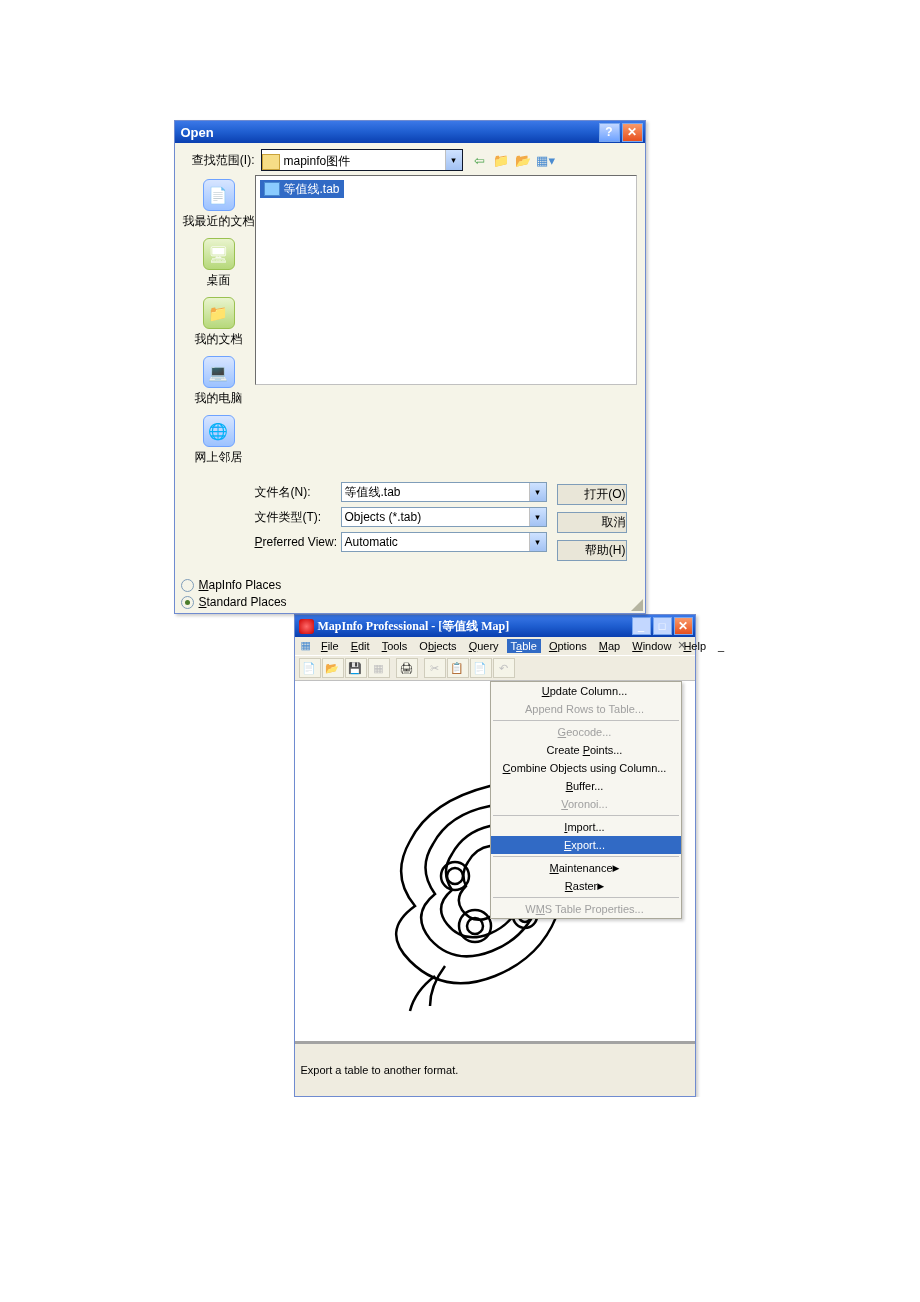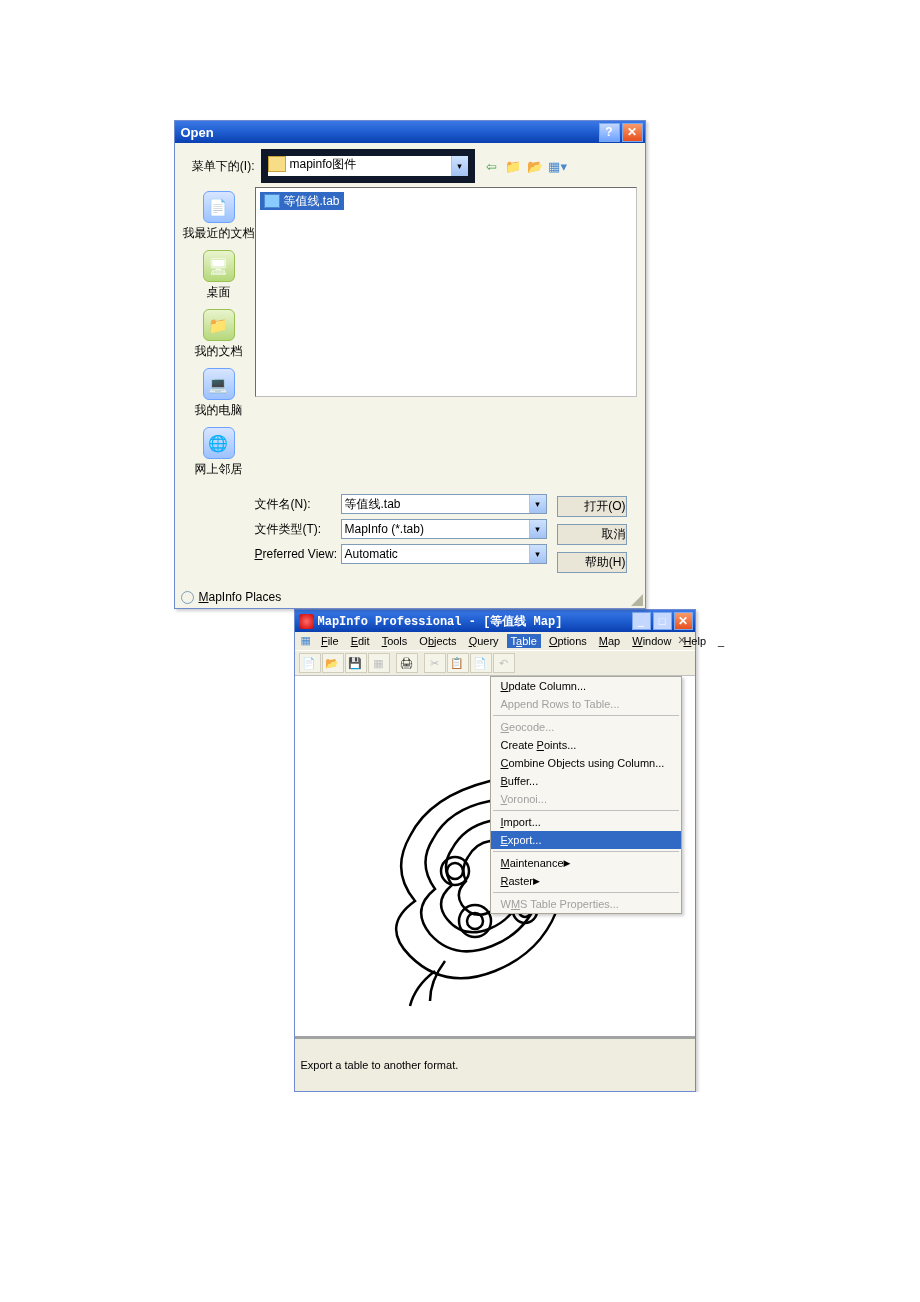--- a/index.html
+++ b/index.html
@@ -6,21 +6,21 @@
 .page{width:853px;margin:0 auto;padding:120px 40px 0 140px;box-sizing:border-box}
 .dlg{width:470px;border:1px solid #6f8bd0;background:#f5f4e8;box-shadow:2px 2px 3px rgba(0,0,0,.2)}
 .tbar{height:22px;background:linear-gradient(#3b78e7,#1f5ed0 50%,#0a3fb0);display:flex;align-items:center;padding:0 2px 0 6px}
 .tbar span.title{color:#fff;font-weight:bold;font-size:13px;flex:1}
 .tbtn{width:19px;height:17px;margin-left:2px;border:1px solid #7aa7ee;background:linear-gradient(#c3d7ff,#6ea2ff);display:flex;align-items:center;justify-content:center;font-weight:bold;font-size:12px;color:#fff}
 .tbtn.close{background:linear-gradient(#f99a6b,#e7501e)}
 .tbtn2{width:17px;height:16px;border:1px solid #7aa7ee;background:#c3d7ff;display:flex;align-items:center;justify-content:center;font-size:11px;color:#fff;margin-left:2px}
 .body{padding:6px 8px 6px 8px}
 .row{display:flex;align-items:center;margin-bottom:4px}
 .lbl{width:72px;text-align:right;padding-right:6px}
-.sel{flex:1;height:20px;border:7px solid #0f172a;background:#fff;display:flex;align-items:flex-start;padding:0 0;position:relative}
+.sel{flex:1;height:20px;border:1px solid #0f172a;background:#fff;display:flex;align-items:flex-end;padding:0 0;position:relative}
 .sel .dd{position:absolute;right:0;top:0;width:16px;height:100%;border-left:1px solid #c0c0c0;background:linear-gradient(#cee2ff,#a3c2f3);display:flex;align-items:center;justify-content:center;font-size:9px}
 .fld-icon{width:16px;height:14px;border:1px solid #c9a23a;background:#f6dd86;margin-right:4px}
 .navicons{display:flex;align-items:center;margin-left:8px;gap:4px}
 .navi{width:18px;height:18px;display:flex;align-items:center;justify-content:center;font-size:13px}
 .main{display:flex}
 .side{width:72px;display:flex;flex-direction:column;align-items:center;padding-top:4px}
 .si{display:flex;flex-direction:column;align-items:center;margin-bottom:8px}
 .si .ic{width:30px;height:30px;border-radius:6px;background:linear-gradient(#e9f4cd,#b6d87b);border:1px solid #9ac150;display:flex;align-items:center;justify-content:center;color:#fff;font-size:16px}
 .si.doc .ic{background:linear-gradient(#d7e5ff,#9cc2ff);border-color:#6ea2ff}
 .si.pc .ic{background:linear-gradient(#d7e5ff,#9cc2ff);border-color:#6ea2ff}
@@ -40,32 +40,32 @@
 .btn{width:68px;height:18px;border:1px solid #7f9db9;background:#e9e6d8;text-align:right;margin-bottom:7px;padding-top:1px}
 .rad-area{padding:4px 6px 4px 6px;display:flex;flex-direction:column;gap:3px}
 .rad{display:flex;align-items:center;gap:5px}
 .rad .c{width:11px;height:11px;border:1px solid #7f9db9;border-radius:50%;display:flex;align-items:center;justify-content:center}
 .rad .c .d{width:5px;height:5px;border-radius:50%;background:#4a7c2a}
 .resizer{position:absolute;right:2px;bottom:2px;width:0;height:0;border-left:12px solid transparent;border-bottom:12px solid #b5b4a0}
 .bodytext{font-family:"SimSun","Times New Roman",serif;font-size:16px;line-height:2.5;margin:22px 85px 18px 0}
 .app{width:400px;margin-left:120px;border:1px solid #6f8bd0;box-shadow:2px 2px 3px rgba(0,0,0,.2)}
 .app .abar{height:22px;background:linear-gradient(#3b78e7,#1f5ed0 50%,#0a3fb0);display:flex;align-items:center;padding:0 2px 0 4px}
 .app .abar .logo{width:15px;height:15px;border-radius:3px;background:radial-gradient(#ff6a6a,#c00);margin-right:4px}
-.app .abar .at{color:#fff;font-weight:bold;font-size:12px;flex:1;font-family:Liberation Mono, monospace}
+.app .abar .at{color:#fff;font-weight:bold;font-size:12px;flex:1;font-family:Liberation Serif, serif}
 .menubar{background:#efece0;padding:2px 4px;display:flex;gap:4px;font-size:11px;position:relative}
 .menubar span{padding:1px 4px}
 .menubar span.hi{background:#316ac5;color:#fff}
 .menubar span u{text-decoration:underline}
 .menubar .closex{position:absolute;right:4px;top:2px;padding:0 4px;color:#666}
 .tb{background:#efece0;padding:2px 4px;display:flex;gap:1px;border-top:1px solid #fff;border-bottom:1px solid #c0c0c0}
 .tb .tbtn3{width:20px;height:18px;border:1px solid #d0cdbc;background:#f5f4e8;display:flex;align-items:center;justify-content:center;font-size:11px}
 .tb .sep{width:4px}
 .canvas{height:360px;background:#fff;position:relative;overflow:hidden}
 .dropdown{position:absolute;left:195px;top:0;width:190px;background:#f7f6f0;border:1px solid #aaa89a;box-shadow:2px 2px 3px rgba(0,0,0,.2);z-index:5}
-.dropdown .mi{padding:3px 12px 3px 10px;font-size:11px;display:flex;justify-content:flex-start;align-items:center}
+.dropdown .mi{padding:3px 12px 3px 10px;font-size:11px;display:flex;justify-content:center;align-items:center}
 .dropdown .mi.dis{color:#a0a0a0}
 .dropdown .mi.hi{background:#316ac5;color:#fff}
 .dropdown .divr{height:1px;background:#c0c0c0;margin:2px 2px}
 .dropdown .mi .arr{font-size:9px}
 .contour{position:absolute;left:80px;top:95px;width:230px;height:240px}
 .stat{background:#efece0;padding:20px 6px;font-size:11px;border-top:3px solid #a3a3a3}
 .gray-icon{color:#c0c0c0}
 </style>
 </head>
 <body>
@@ -73,21 +73,21 @@
 <div class="page">
 
 <div class="dlg" style="position:relative">
   <div class="tbar">
     <span class="title">Open</span>
     <div class="tbtn">?</div>
     <div class="tbtn close">✕</div>
   </div>
   <div class="body">
     <div class="row">
-      <div class="lbl">菜单下的(I):</div>
+      <div class="lbl">查找范围(I):</div>
       <div class="sel" style="max-width:200px">
         <div class="fld-icon"></div>
         <span>mapinfo图件</span>
         <div class="dd">▾</div>
       </div>
       <div class="navicons">
         <div class="navi" style="color:#4aa24a">⇦</div>
         <div class="navi" style="color:#d9a640">📁</div>
         <div class="navi" style="color:#d9a640">📂</div>
         <div class="navi" style="color:#4a8bd0">▦▾</div>
@@ -129,21 +129,21 @@
         <div class="irow">
               <div class="ilbl">文件名(N):</div>
               <div class="in">
                 <span>等值线.tab</span>
                 <div class="dd">▾</div>
               </div>
             </div>
         <div class="irow">
               <div class="ilbl">文件类型(T):</div>
               <div class="in">
-                <span>MapInfo (*.tab)</span>
+                <span>Objects (*.tab)</span>
                 <div class="dd">▾</div>
               </div>
             </div>
         <div class="irow">
               <div class="ilbl"><u>P</u><span></span>referred View:</div>
               <div class="in">
                 <span>Automatic</span>
                 <div class="dd">▾</div>
               </div>
             </div>
@@ -152,20 +152,26 @@
         <div class="btn">打开(O)</div>
         <div class="btn">取消</div>
         <div class="btn">帮助(H)</div>
       </div>
     </div>
   </div>
   <div class="rad-area">
     <div class="rad">
           <div class="c"></div>
           <span><u>M</u>apInfo Places</span>
+        </div>
+    <div class="rad">
+          <div class="c">
+            <div class="d"></div>
+          </div>
+          <span><u>S</u>tandard Places</span>
         </div>
   </div>
   <div class="resizer"></div>
 </div>
 
 
 <div class="app">
   <div class="abar">
     <div class="logo"></div>
     <span class="at">MapInfo Professional - [等值线 Map]</span>

